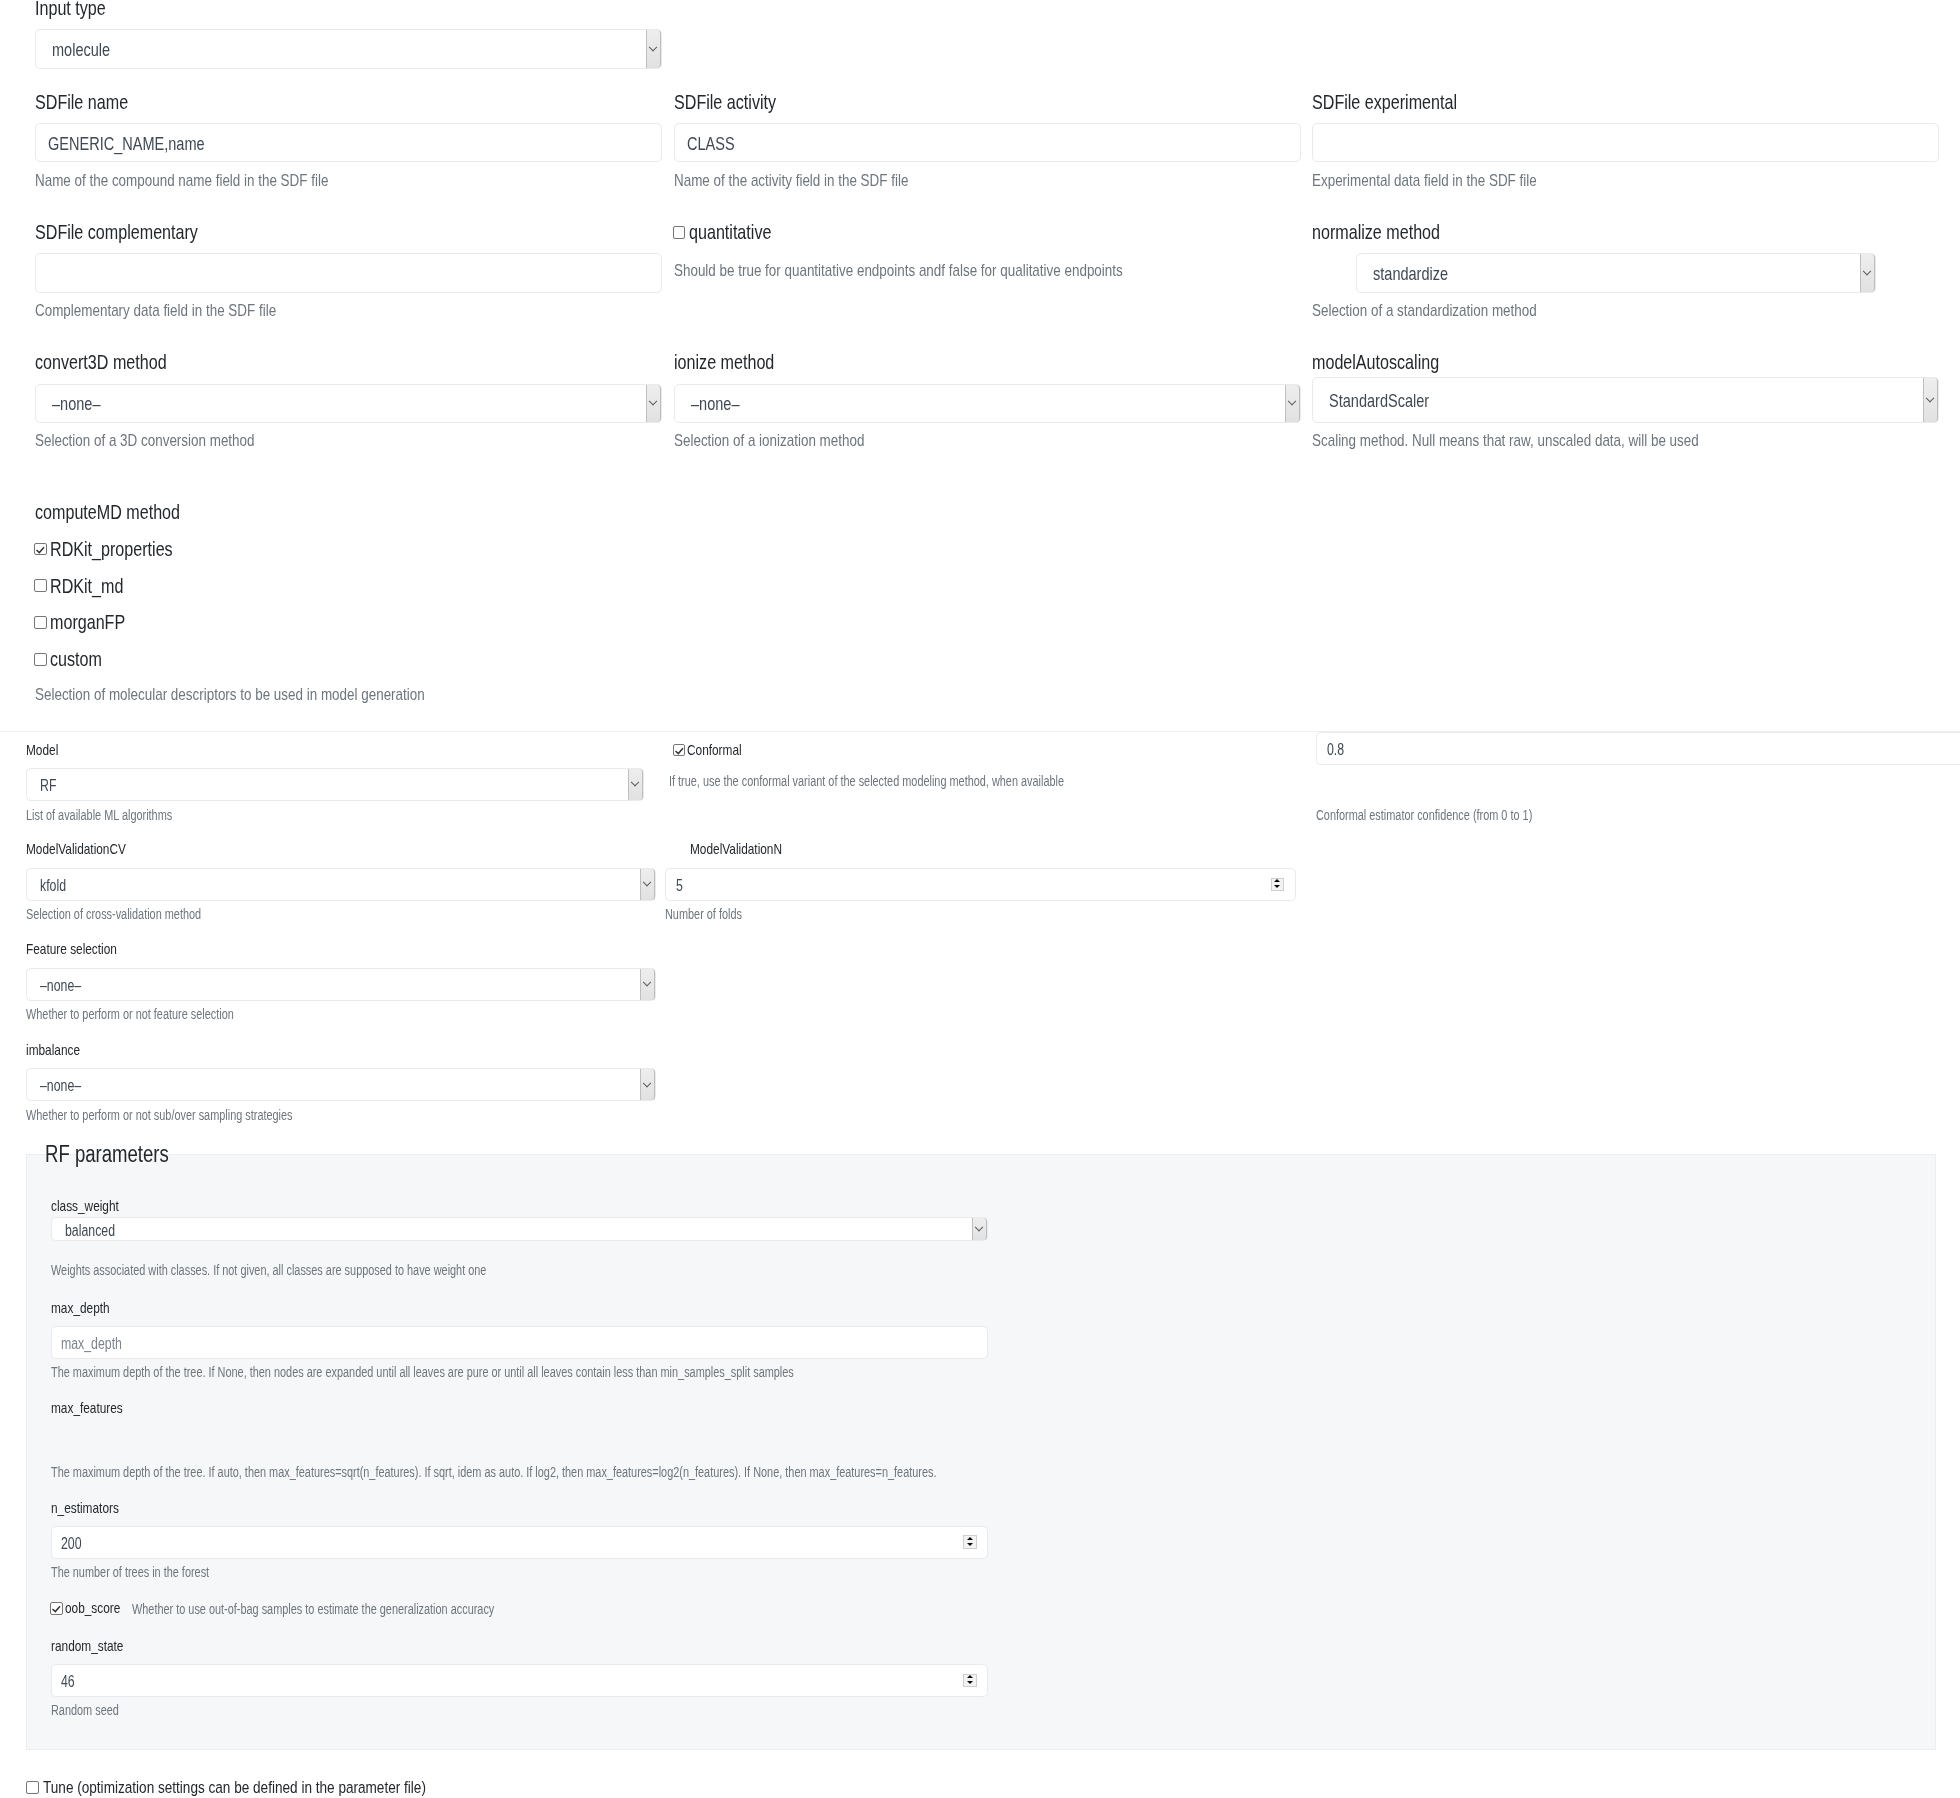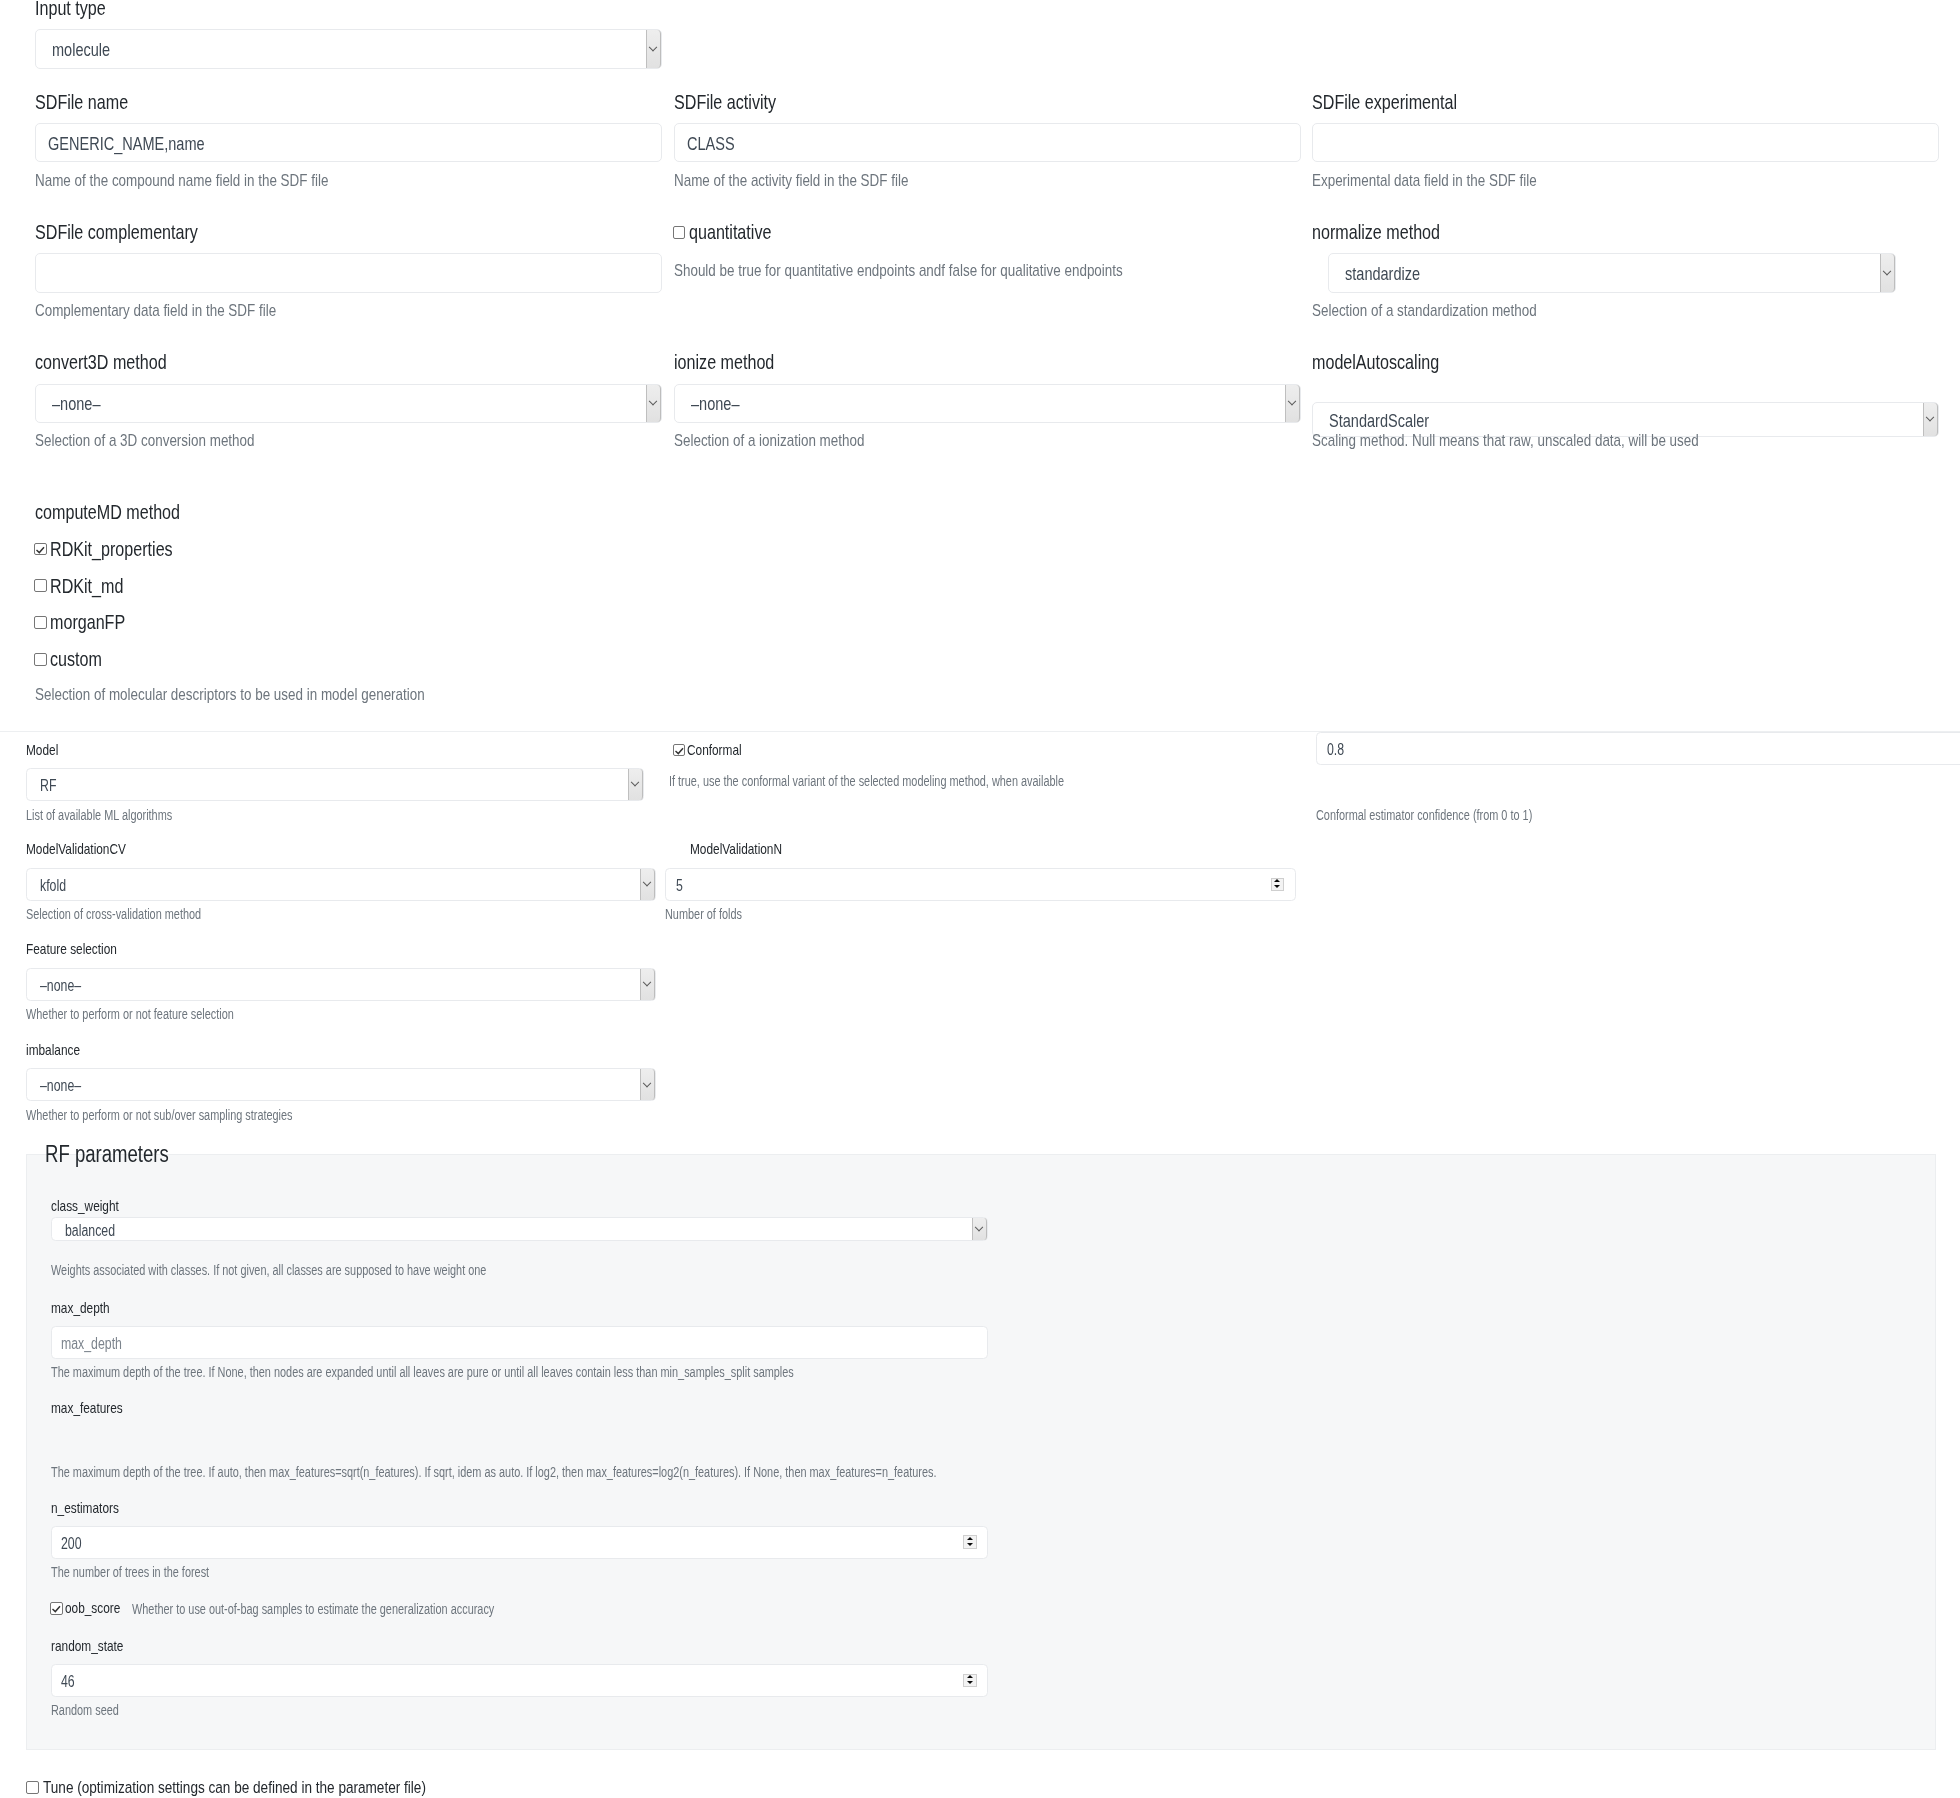--- a/index.html
+++ b/index.html
@@ -100,21 +100,21 @@
           <span class="cx"></span>
         </span>
       </div>
 <div class="hlp-lg" style="left:35px;top:300.81px"><span class="cx">Complementary data field in the SDF file</span></div>
 <div class="cbrow" style="left:672.5px;top:225.95px">
         <span class="cb"></span>
       </div>
       <div class="lbl-lg" style="left:688.5px;top:221.17px"><span class="cx">quantitative</span></div>
 <div class="hlp-lg" style="left:674px;top:260.61px"><span class="cx">Should be true for quantitative endpoints andf false for qualitative endpoints</span></div>
 <div class="lbl-lg" style="left:1312px;top:221.17px"><span class="cx">normalize method</span></div>
-<div class="fbox ctl-lg is-select" style="left:1328px;top:253.2px;width:568px;height:39.5px">
+<div class="fbox ctl-lg is-select" style="left:1356px;top:253.2px;width:520px;height:39.5px">
         <span class="val">
           <span class="cx">standardize</span>
         </span>
         <span class="drop"></span>
       </div>
 <div class="hlp-lg" style="left:1312px;top:300.81px"><span class="cx">Selection of a standardization method</span></div>
 <div class="lbl-lg" style="left:35px;top:351.47px"><span class="cx">convert3D method</span></div>
 <div class="fbox ctl-lg is-select" style="left:35px;top:383.5px;width:627px;height:39.5px">
         <span class="val">
           <span class="cx">–none–</span>
@@ -124,21 +124,21 @@
 <div class="hlp-lg" style="left:35px;top:431.11px"><span class="cx">Selection of a 3D conversion method</span></div>
 <div class="lbl-lg" style="left:674px;top:351.47px"><span class="cx">ionize method</span></div>
 <div class="fbox ctl-lg is-select" style="left:674px;top:383.5px;width:627px;height:39.5px">
         <span class="val">
           <span class="cx">–none–</span>
         </span>
         <span class="drop"></span>
       </div>
 <div class="hlp-lg" style="left:674px;top:431.11px"><span class="cx">Selection of a ionization method</span></div>
 <div class="lbl-lg" style="left:1312px;top:351.47px"><span class="cx">modelAutoscaling</span></div>
-<div class="fbox ctl-lg is-select" style="left:1312px;top:402px;width:627px;height:35px">
+<div class="fbox ctl-lg is-select" style="left:1312px;top:377px;width:627px;height:46px">
         <span class="val">
           <span class="cx">StandardScaler</span>
         </span>
         <span class="drop"></span>
       </div>
 <div class="hlp-lg" style="left:1312px;top:431.11px"><span class="cx">Scaling method. Null means that raw, unscaled data, will be used</span></div>
 <div class="lbl-lg" style="left:35px;top:501.27px"><span class="cx">computeMD method</span></div>
 <div class="cbrow" style="left:33.8px;top:542.65px">
         <span class="cb on">
           <svg width="12.8" height="12.8" viewBox="0 0 12.8 12.8" aria-hidden="true">

